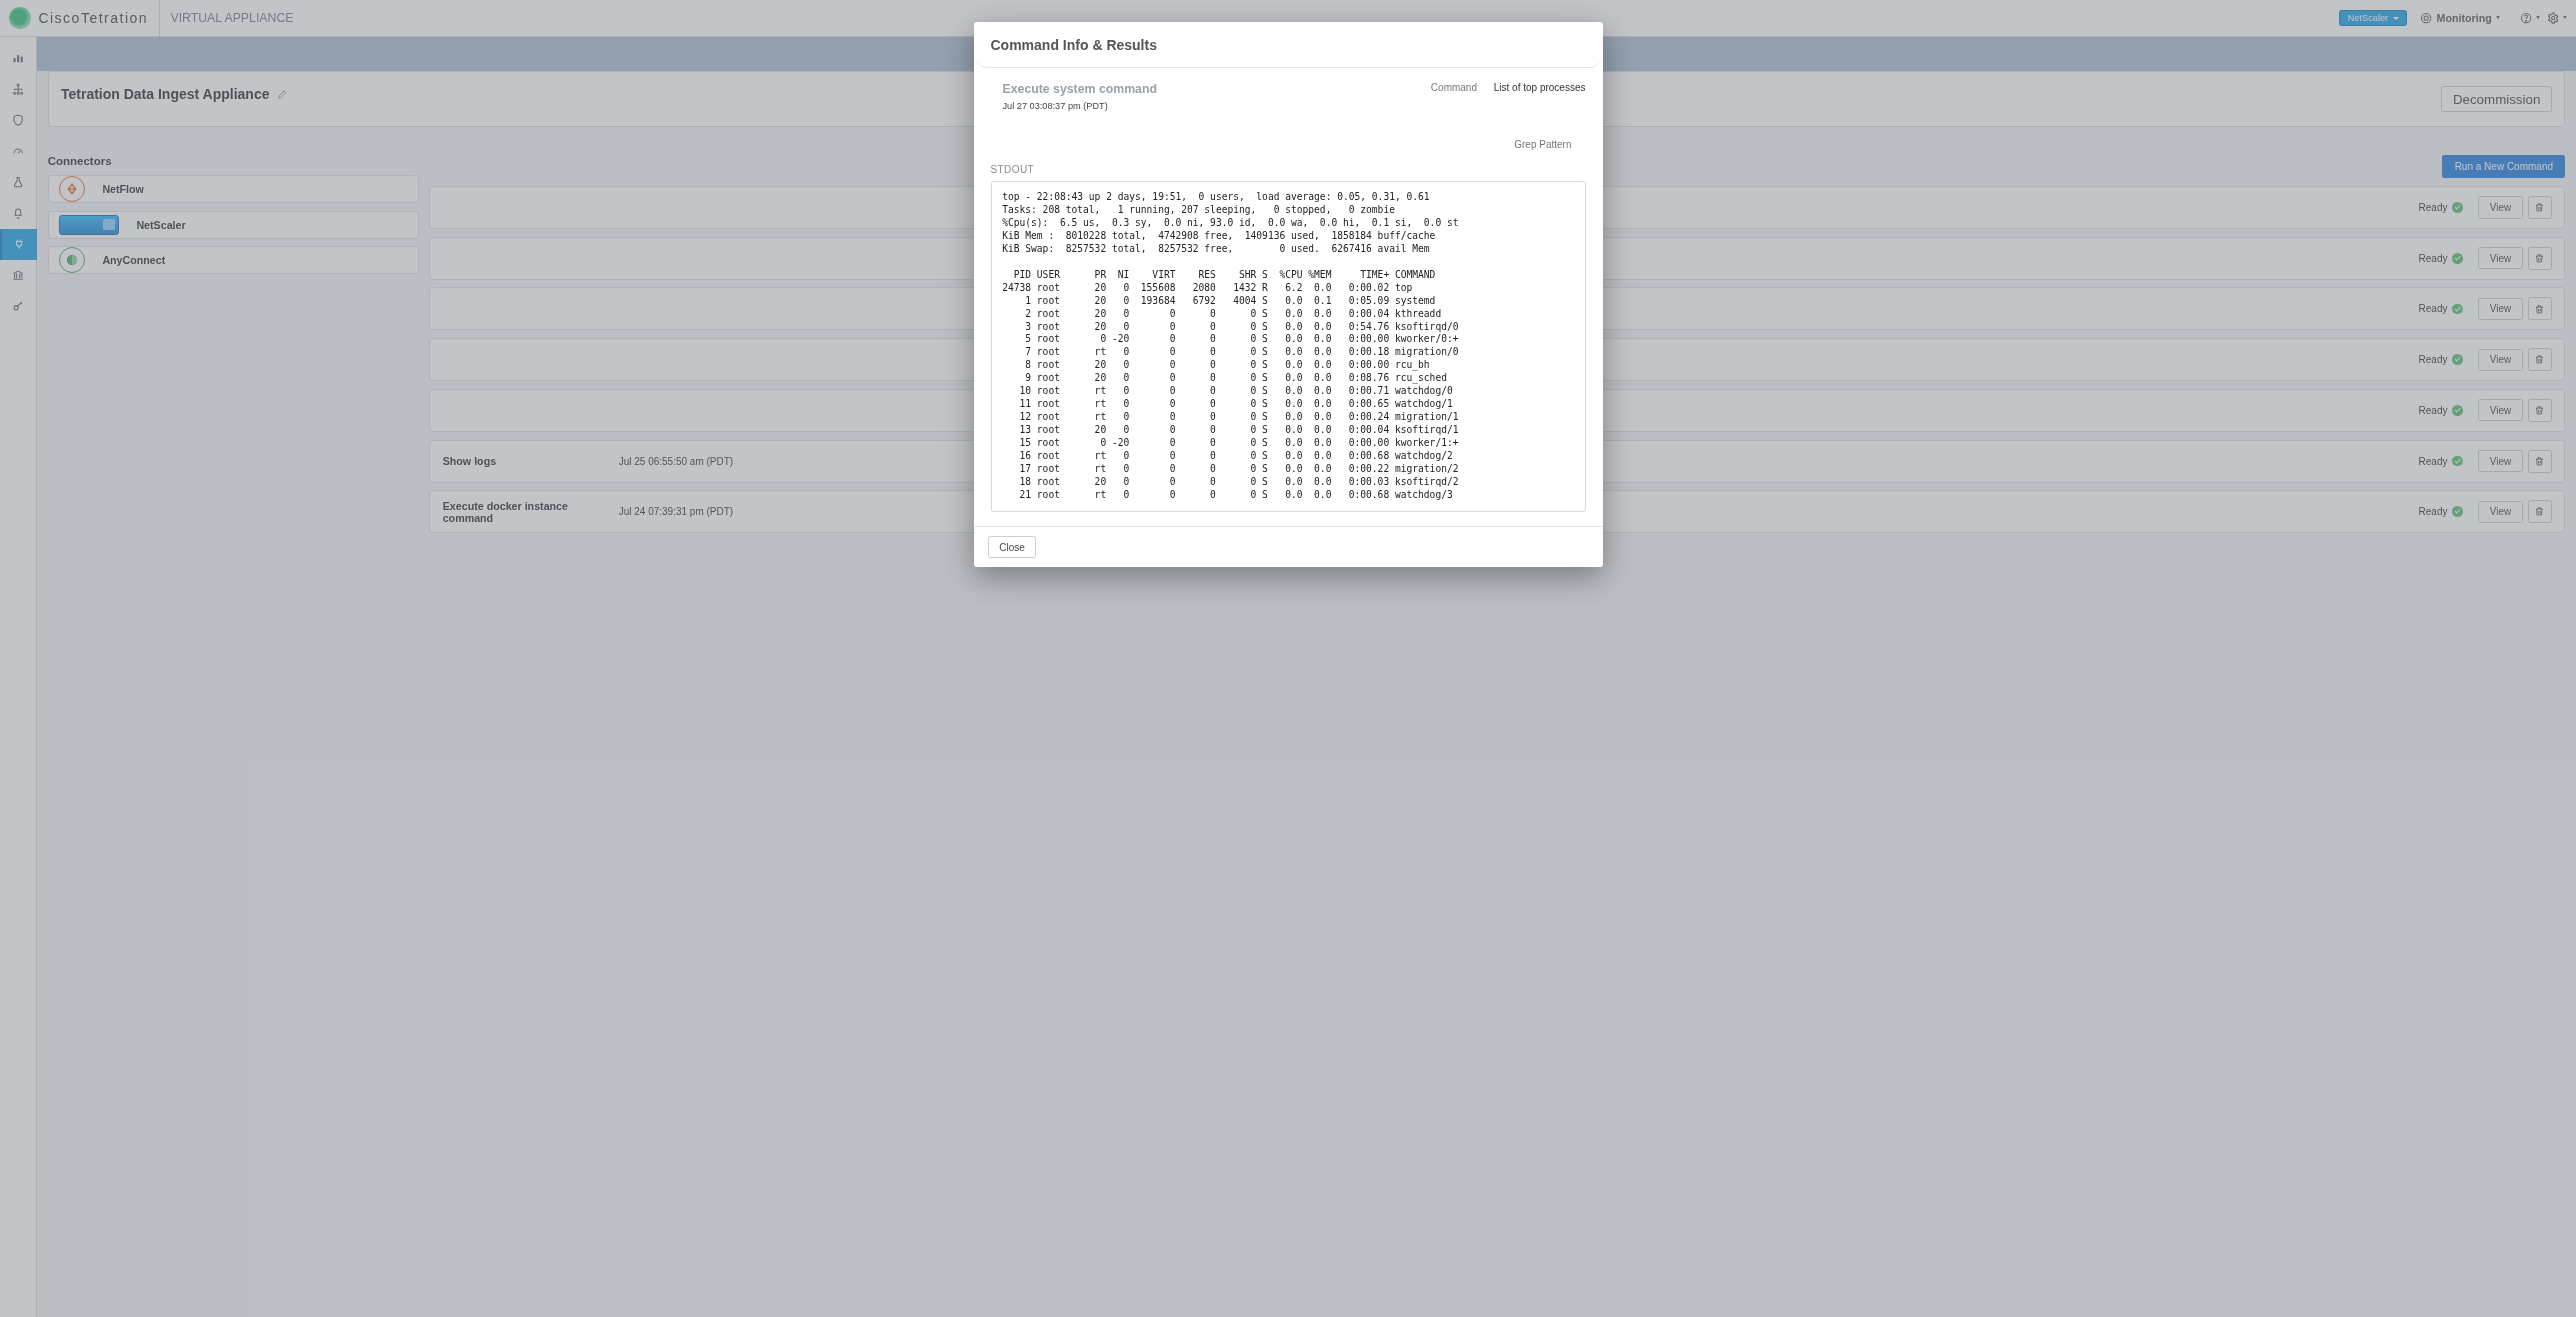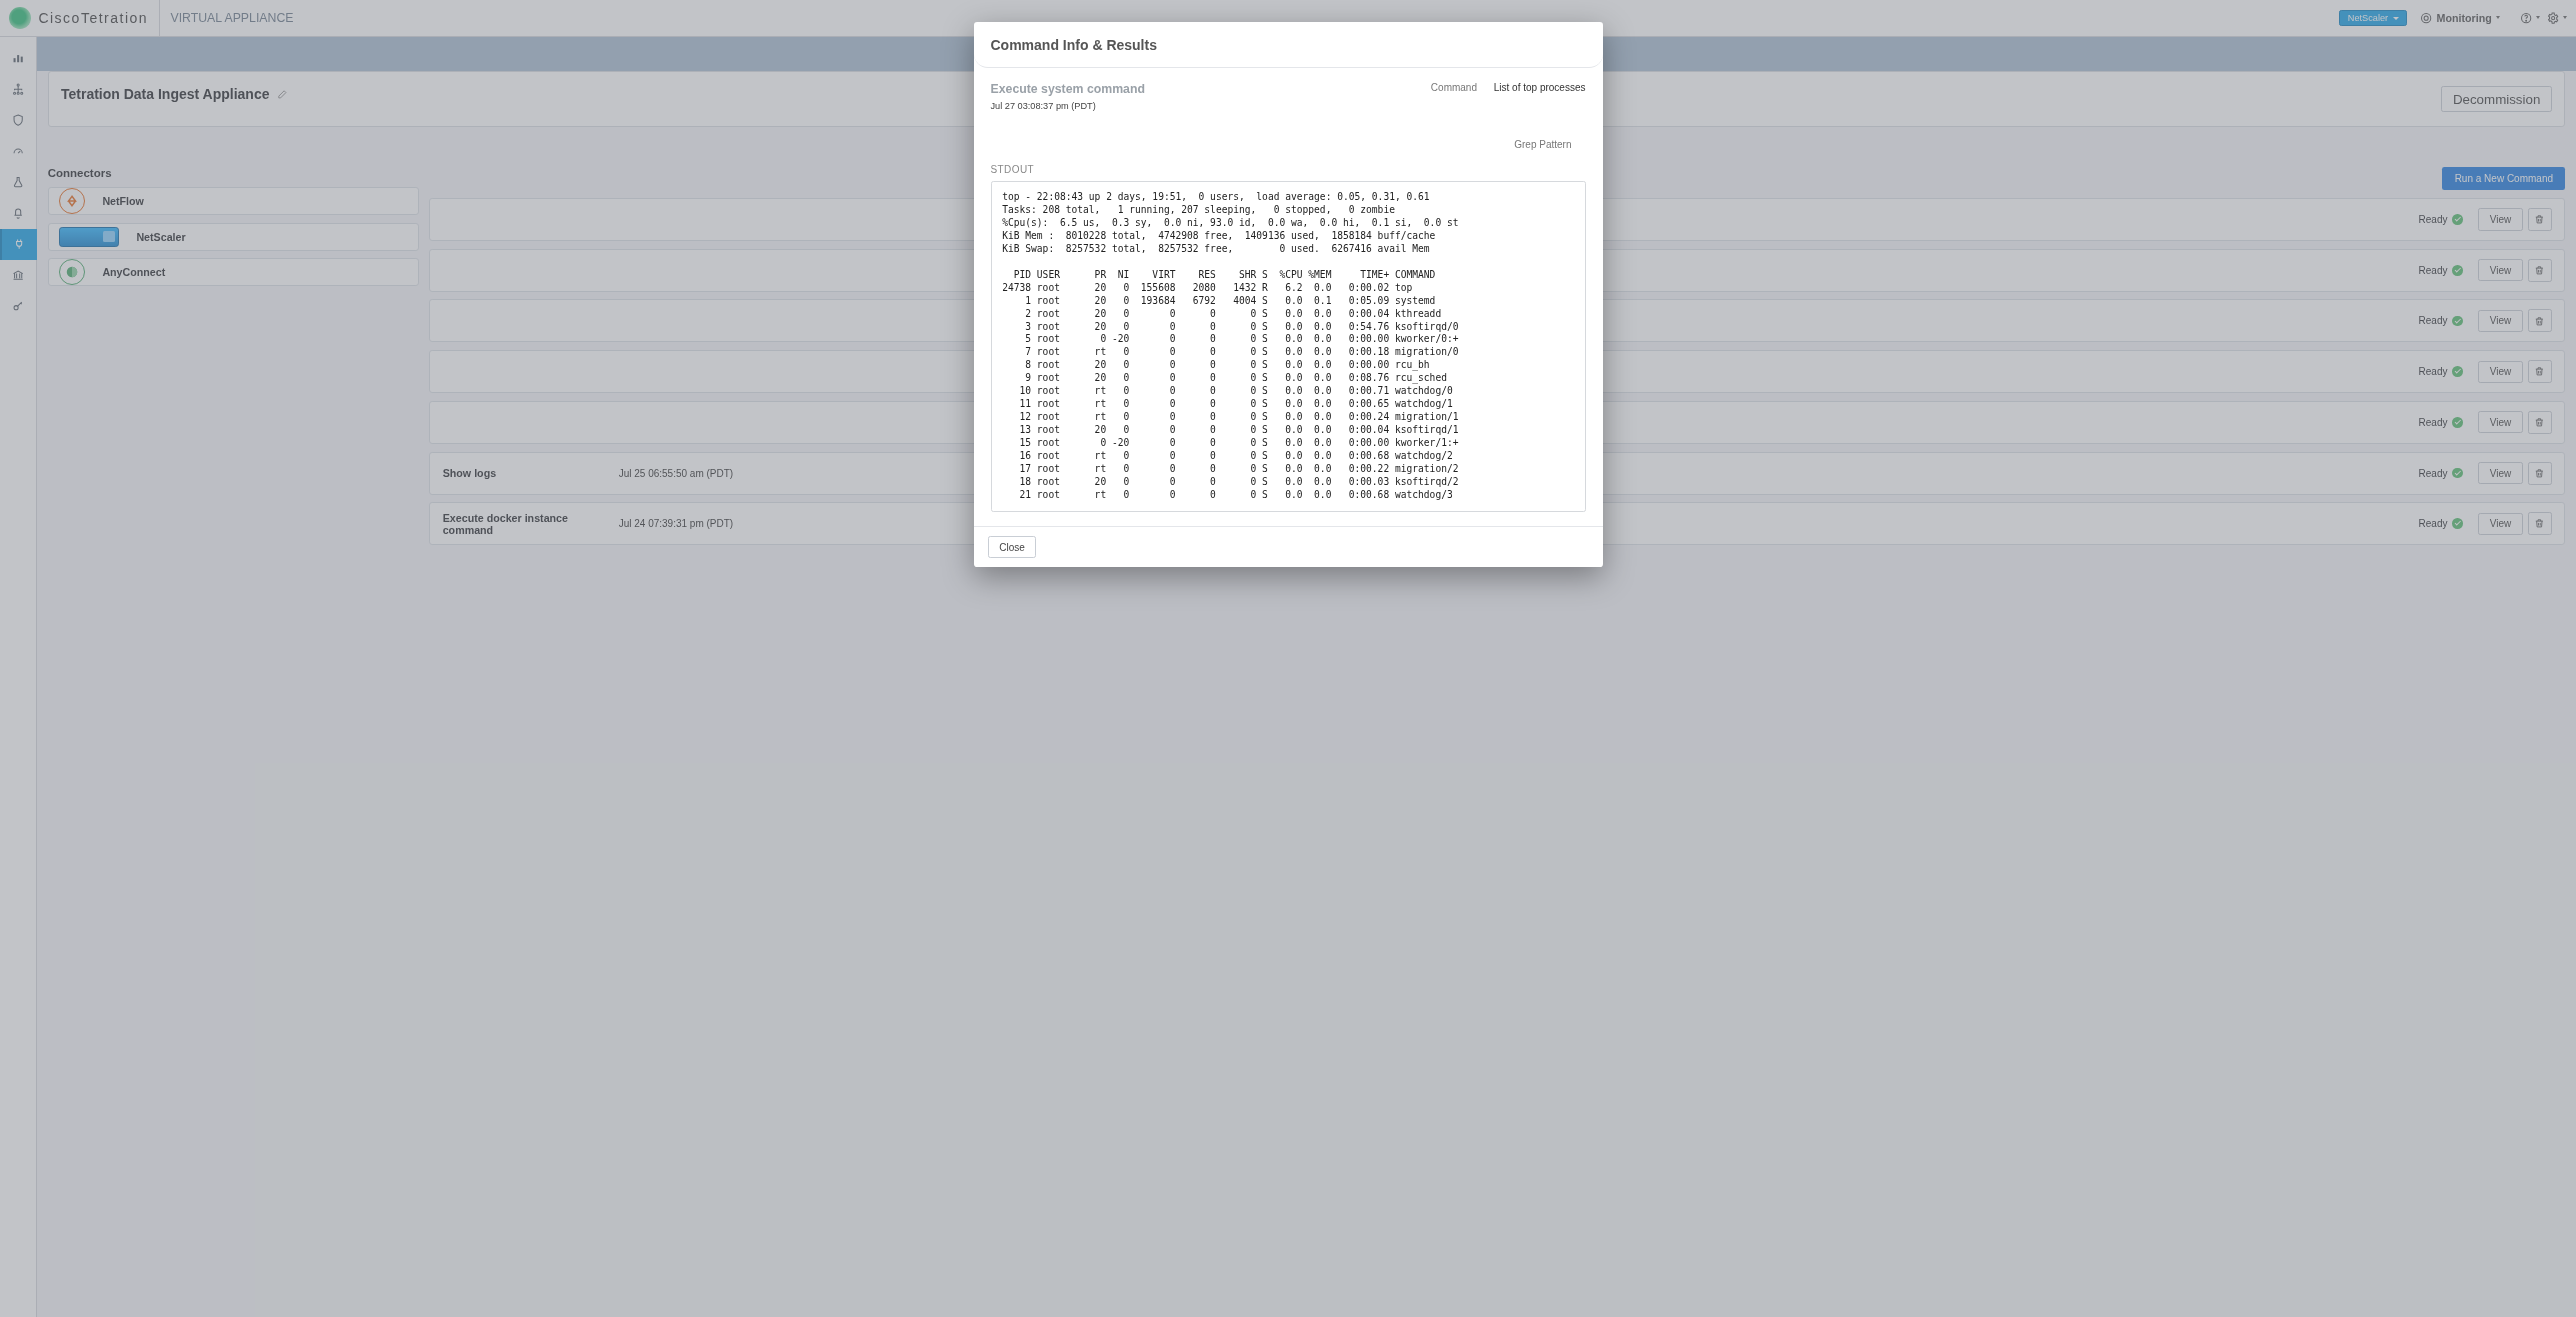--- a/index.html
+++ b/index.html
@@ -29,21 +29,21 @@
   .blue-band { height: 34px; background: #a9bed2; width: 100%; }
   .content { padding: 0 10.7px; }
 
   
   .card { background: #fff; border: 0.8px solid #d9dde2; border-radius: 3.1px; padding: 14px 12.3px; margin-top: 0; display: flex; align-items: flex-start; }
   .card-title { font-size: 14px; font-weight: 700; color: #2d2f33; display: flex; align-items: center; gap: 7.7px; }
   .card-title .edit { color: #888; cursor: pointer; }
   .decommission { margin-left: auto; border: 0.8px solid #c9ced5; background: #fff; border-radius: 2.3px; padding: 4.6px 10.7px; color: #444; }
 
   
-  .body-split { display: flex; gap: 10.7px; margin-top: 40px; }
+  .body-split { display: flex; gap: 10.7px; margin-top: 28px; }
   .left-col { width: 371px; }
   .right-col { flex: 1; }
 
   .sec-head { display: flex; align-items: center; margin-bottom: 7.7px; }
   .sec-head h3 { font-size: 11.5px; font-weight: 700; color: #2d2f33; }
   .run-btn { margin-left: auto; background: #227de0; color: #fff; border: none; border-radius: 2.3px; padding: 6.1px 12.3px; font-size: 10px; }
 
   .connector-row { background: #fff; border: 0.8px solid #dbe0e6; border-radius: 3.1px; margin-bottom: 7.7px; height: 28px; display: flex; align-items: center; padding: 0 10.7px; gap: 17px; }
   .conn-icon { width: 26px; height: 26px; border-radius: 50%; border: 1.5px solid #555; display: flex; align-items: center; justify-content: center; background: #fdfdfd; }
   .conn-icon.orange { border-color: #e66b1f; color: #e66b1f; }
@@ -64,21 +64,21 @@
   .dot-ok:after { content: ""; width: 4.6px; height: 2.3px; border-left: 1.5px solid #fff; border-bottom: 1.5px solid #fff; transform: rotate(-45deg); margin-bottom: 1.5px; }
   .btn { border: 0.8px solid #c9ced5; background: #fff; border-radius: 2.3px; padding: 4.6px 10.7px; color: #444; font-size: 10px; }
   .icon-square { border: 0.8px solid #c9ced5; background: #fff; border-radius: 2.3px; width: 24.5px; height: 23px; display: inline-flex; align-items: center; justify-content: center; margin-left: 4.6px; color: #555; }
 
   
   .overlay { position: absolute; inset: 0; background: rgba(120,125,132,0.45); display: flex; align-items: flex-start; justify-content: center; padding-top: 22px; }
   .modal { width: 629px; background: #fff; border-radius: 3.1px; box-shadow: 0 9.2px 31px rgba(0,0,0,0.35); display: flex; flex-direction: column; max-height: calc(100% - 38px); }
   .modal-head { padding: 15.3px 17px 14px; border-bottom: 0.8px solid #e4e6ea; border-radius: 14px; }
   .modal-head h2 { font-size: 14px; font-weight: 700; color: #555; }
   .modal-body { padding: 14px 17px; overflow: hidden; display: flex; flex-direction: column; }
-  .exec-row { display: flex; }
+  .exec-row { display: flex; margin-left: 12px; }
   .exec-left h3 { font-size: 12.3px; color: #9aa1a8; font-weight: 600; }
   .exec-left .ts { font-size: 9.2px; color: #444; margin-top: 4.6px; }
   .exec-right { margin-left: auto; font-size: 10px; color: #333; }
   .k { color: #777; margin-right: 14px; }
   .grep-row { display: flex; margin-top: 28px; justify-content: flex-end; align-items: center; }
   .stdout-label { color: #888; font-size: 10px; margin-top: 14px; margin-bottom: 6.1px; letter-spacing: 0.4px; }
   .stdout-box { border: 0.8px solid #d6d9dd; border-radius: 2.3px; background: #fff; padding: 9.2px 10.7px; overflow: auto; }
   .stdout-box pre { font-family: "Menlo","Consolas",monospace; font-size: 9.6px; line-height: 1.35; color: #222; white-space: pre; }
   .modal-foot { border-top: 0.8px solid #e4e6ea; padding: 9.2px 14px; display: flex; justify-content: flex-start; }
 

